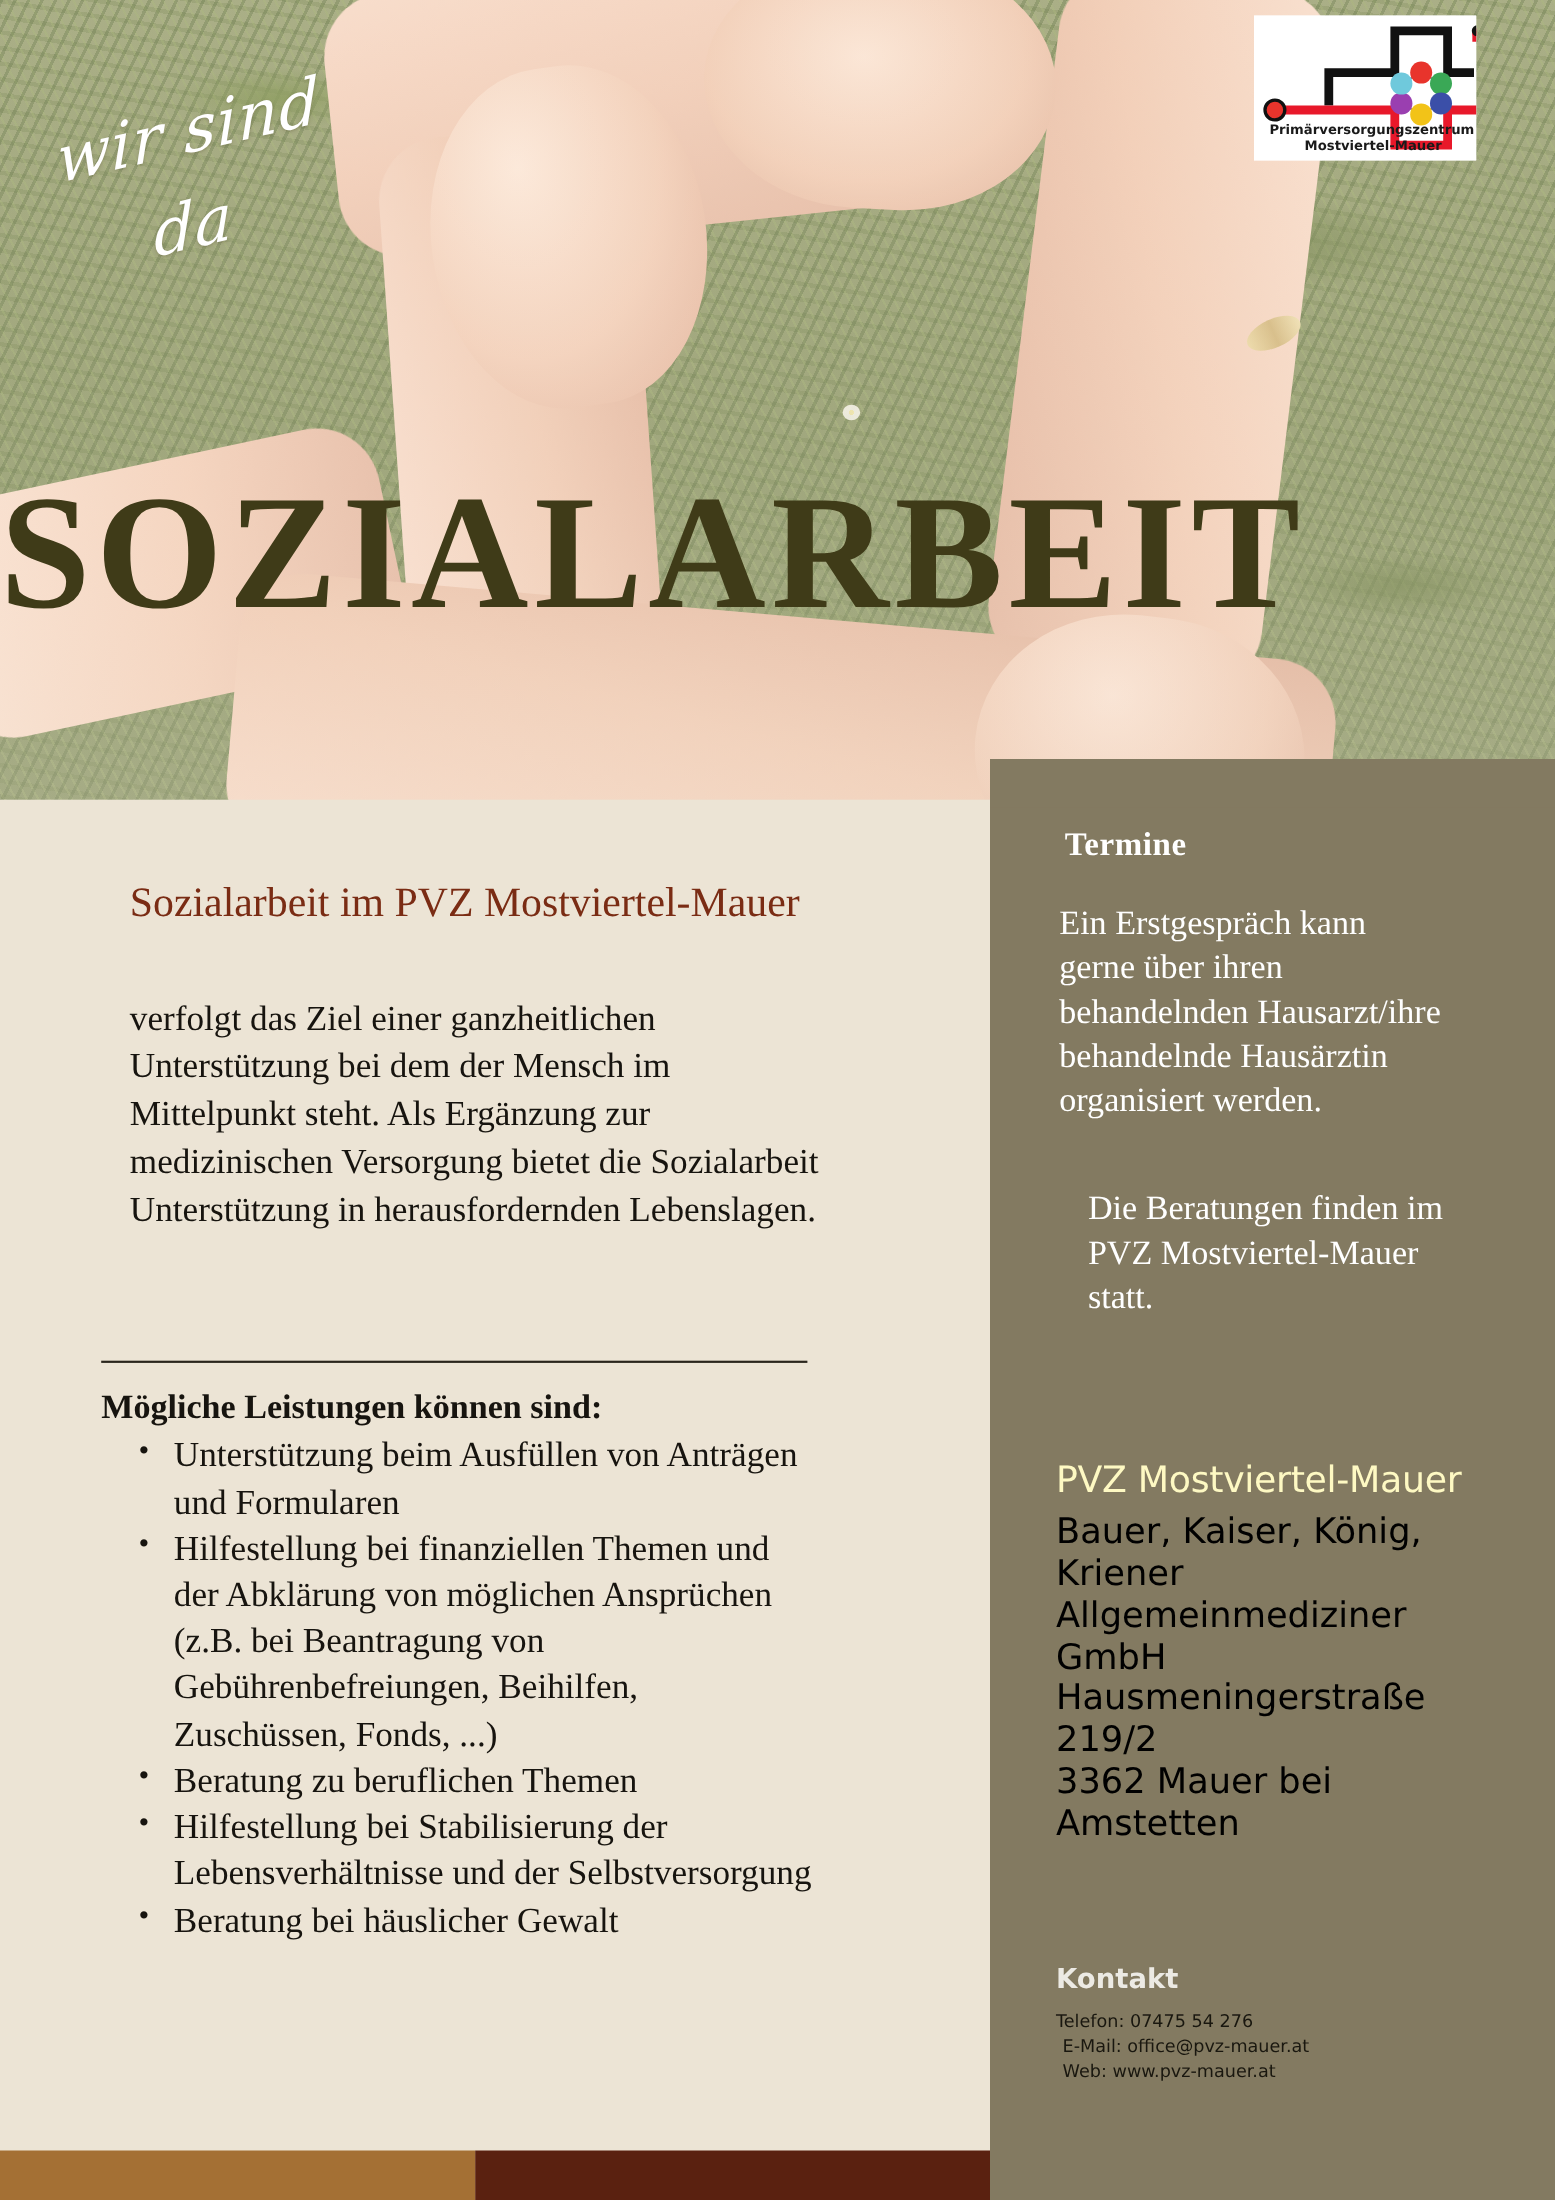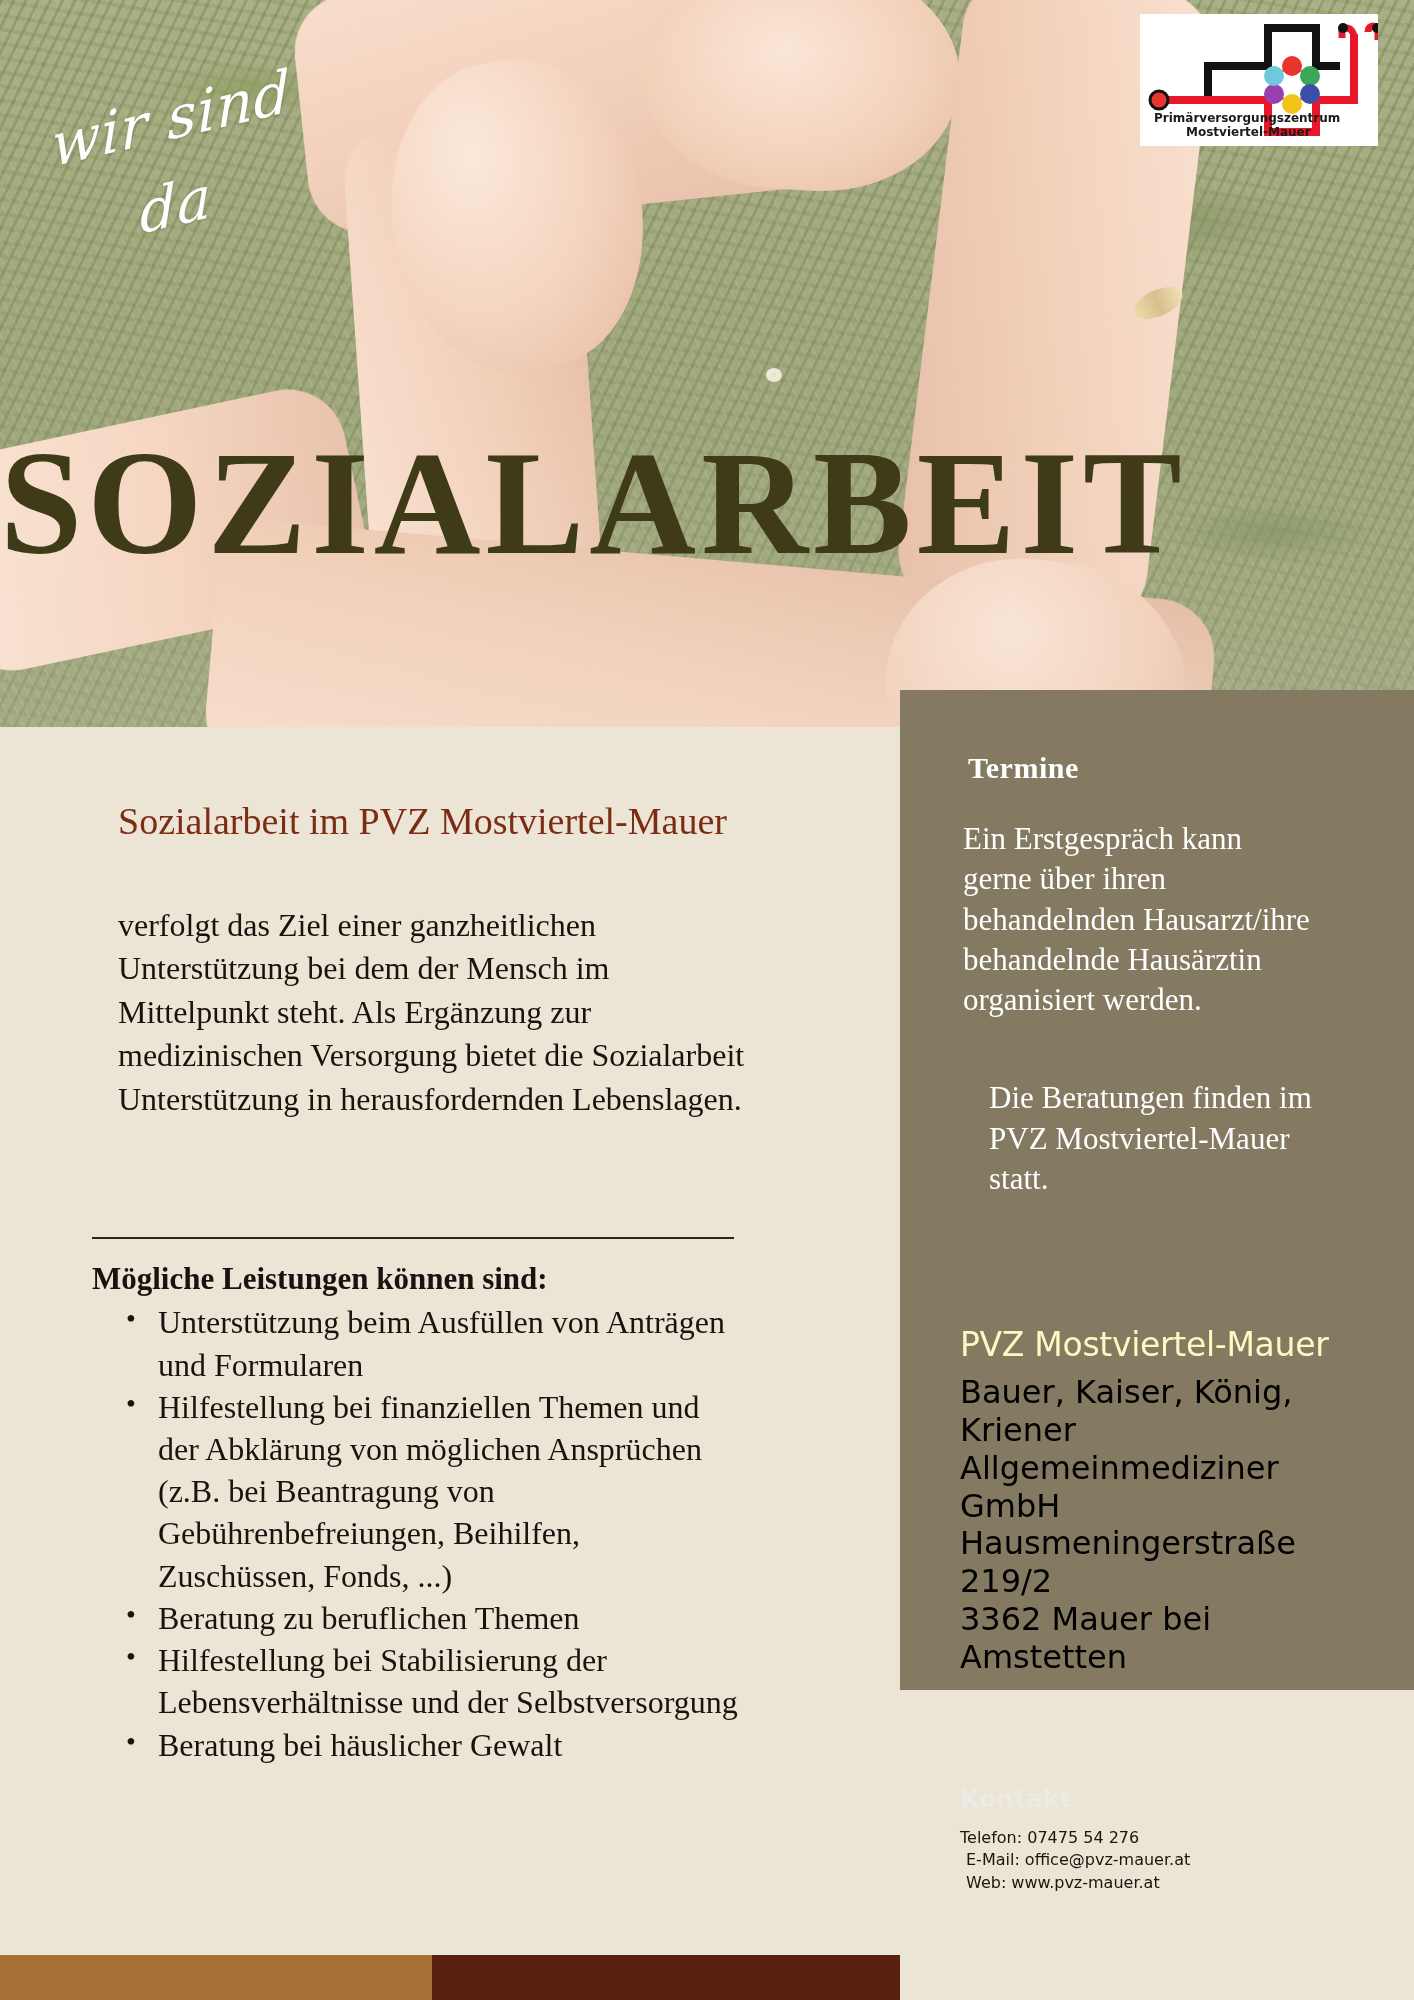--- a/index.html
+++ b/index.html
@@ -163,21 +163,21 @@
     letter-spacing: 5px;
     line-height: 1;
     white-space: nowrap;
   }
 
   
   .logo-card {
     position: absolute;
     left: 1140px;
     top: 14px;
-    width: 238px;
+    width: 202px;
     height: 132px;
     background: #ffffff;
     box-sizing: border-box;
     overflow: hidden;
   }
   .logo-card svg { display: block; }
 
   
   .content-left {
     position: absolute;
@@ -242,21 +242,21 @@
     top: 0;
     font-size: 28px;
   }
 
   
   .sidebar {
     position: absolute;
     left: 900px;
     top: 690px;
     width: 514px;
-    height: 1000px;
+    height: 1310px;
     background: #837a61;
   }
   .sidebar-top-fade {
     position: absolute;
     left: 0; top: 0;
     width: 514px;
     height: 44px;
     background: rgba(131,122,97,.78);
   }
   .sidebar-inner {

